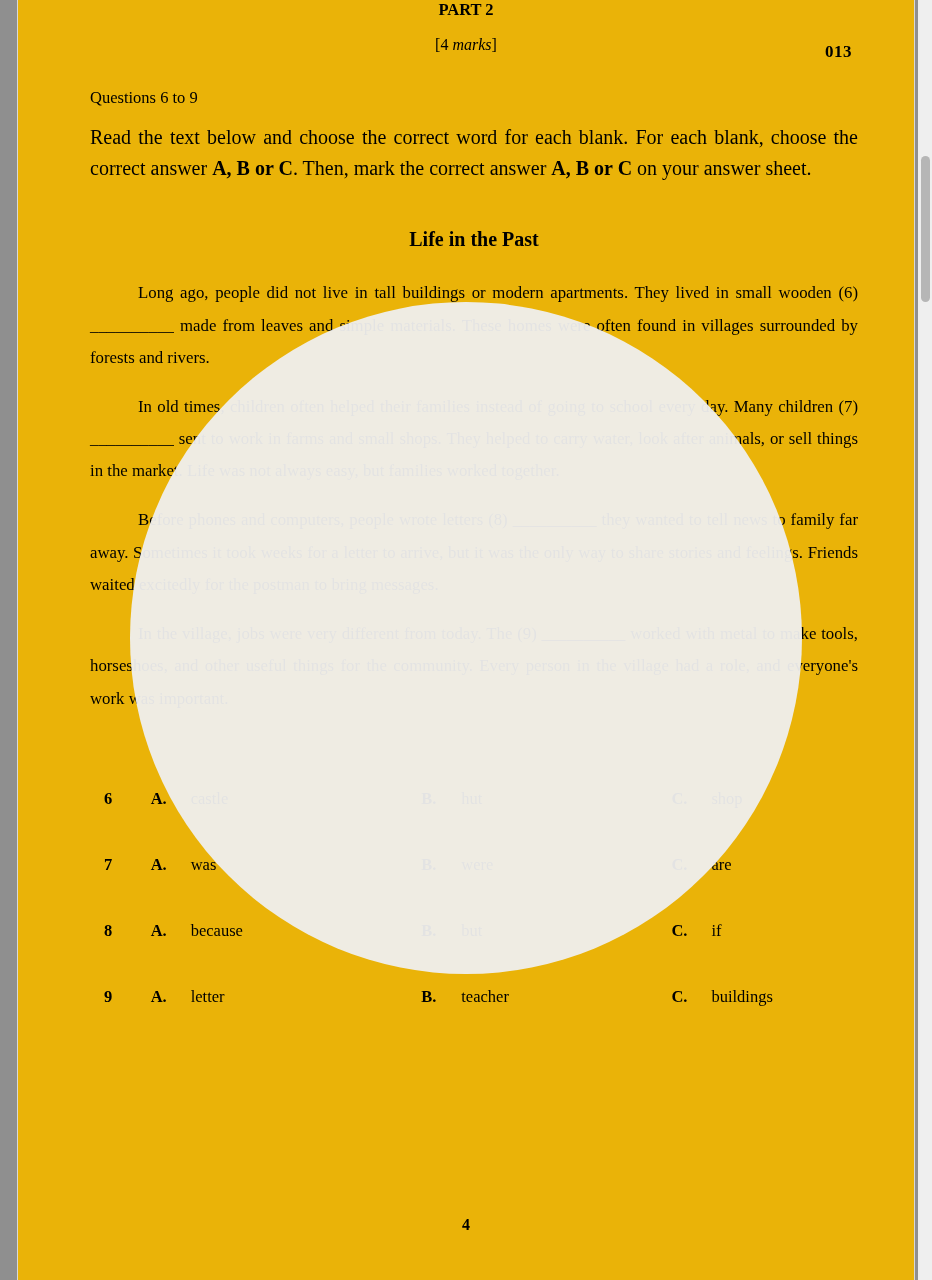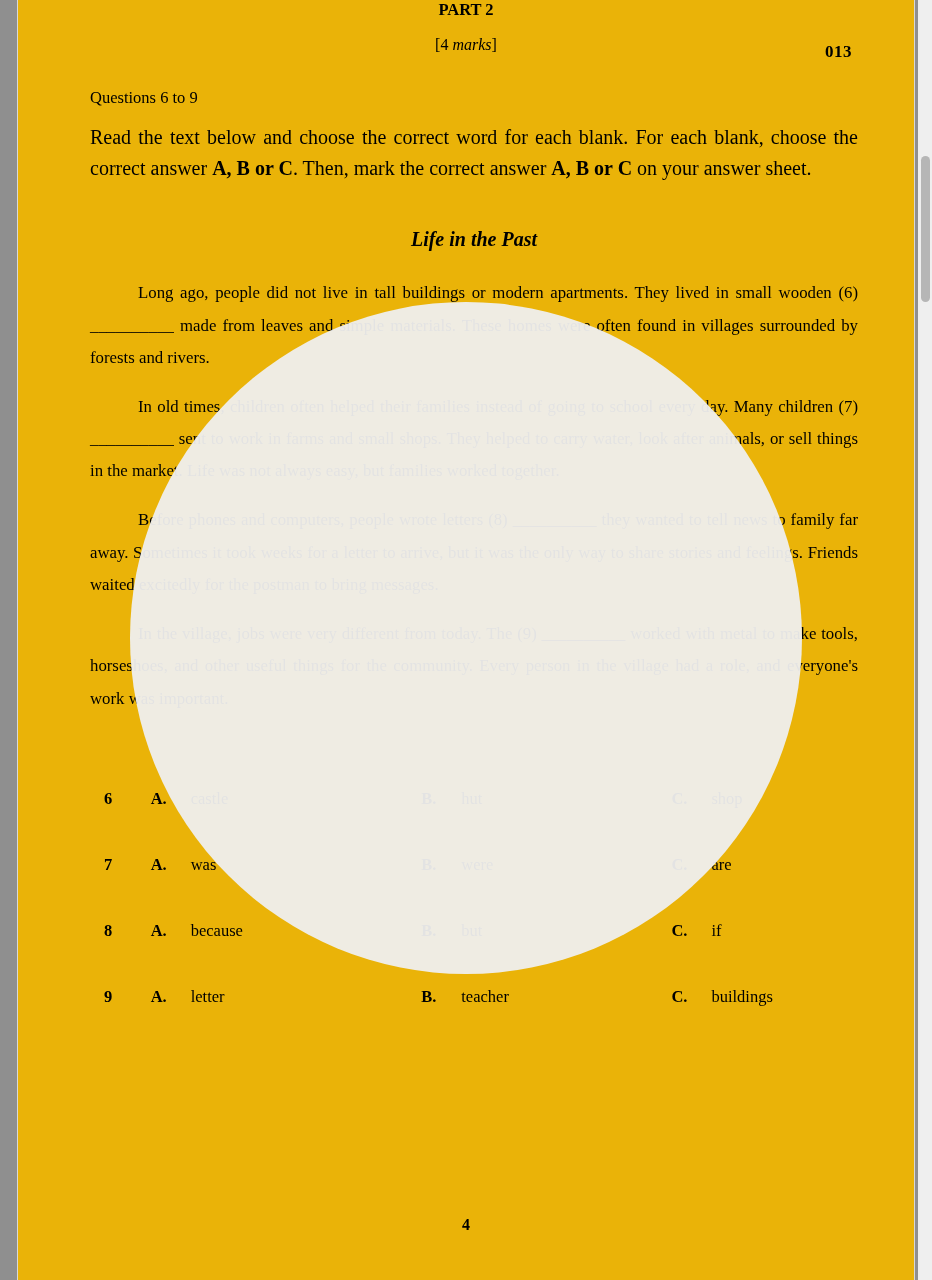--- a/index.html
+++ b/index.html
@@ -94,21 +94,20 @@
     line-height: 1.56;
     text-align: justify;
   }
   .instructions b { font-weight: bold; }
 
   .passage-title {
     margin-top: 44px;
     text-align: center;
     font-weight: bold;
     font-size: 20px;
-    font-style: italic;
   }
 
   .para {
     margin-top: 14px;
     font-size: 16.8px;
     line-height: 1.92;
     text-align: justify;
     text-indent: 48px;
   }
   .para:first-of-type { margin-top: 26px; }

